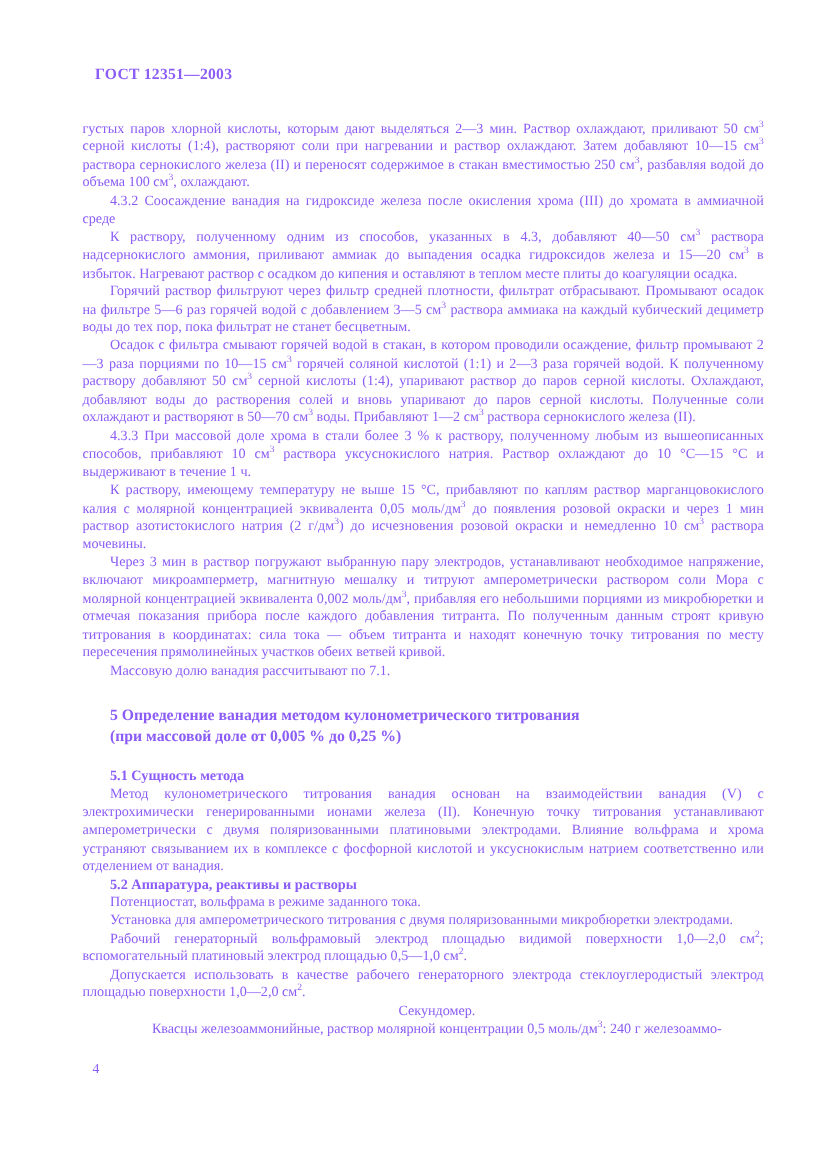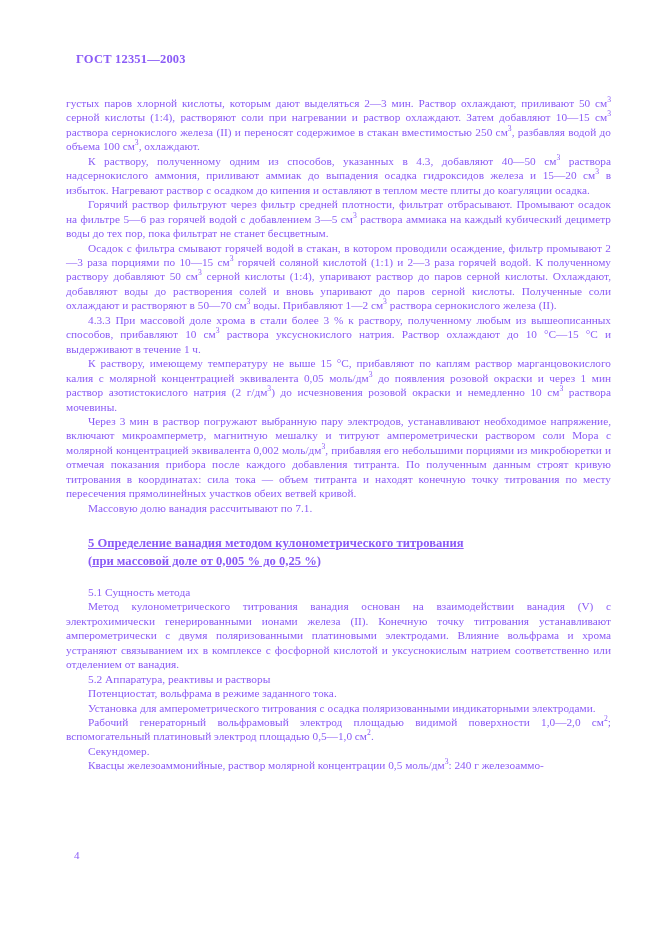--- a/index.html
+++ b/index.html
@@ -43,42 +43,41 @@
     line-height: 14.45px;
     text-align: justify;
     text-indent: 22px;
     hyphens: manual;
     -webkit-hyphens: manual;
   }
   p.body-par.noindent {
     text-indent: 0;
   }
   p.body-par.last-left {
-    text-align: left;
+    text-align: center;
   }
   h2.sec-title {
     margin: 0;
     padding: 0;
     font-size: 12.6px;
     line-height: 17.4px;
     font-weight: bold;
     text-align: left;
     text-indent: 22px;
   }
   .sec-title-block {
     margin-top: 20px;
     margin-bottom: 15px;
-    text-decoration: underline;
   }
   h3.subsec-title {
     margin: 0;
     padding: 0;
     font-size: 11.4px;
     line-height: 14.45px;
-    font-weight: normal;
+    font-weight: bold;
     text-align: left;
     text-indent: 22px;
   }
   sup {
     font-size: 0.68em;
     vertical-align: super;
     line-height: 0;
   }
   .page-number {
     position: absolute;
@@ -91,20 +90,21 @@
 <body>
 
 <div class="page">
 
   <div class="page-header">ГОСТ 12351—2003</div>
 
   <div class="content">
 
     <p class="body-par noindent">густых паров хлорной кислоты, которым дают выделяться 2—3 мин. Раствор охлаждают, приливают 50 см<sup>3</sup> серной кислоты (1:4), растворяют соли при нагревании и раствор охлаждают. Затем добавляют 10—15 см<sup>3</sup> раствора сернокислого железа (II) и переносят содержимое в стакан вместимостью 250 см<sup>3</sup>, разбавляя водой до объема 100 см<sup>3</sup>, охлаждают.</p>
 
+    <p class="body-par">4.3.2  Соосаждение ванадия на гидроксиде железа после окисления хрома (III) до хромата в аммиачной среде</p>
 
     <p class="body-par">К раствору, полученному одним из способов, указанных в 4.3, добавляют 40—50 см<sup>3</sup> раствора надсернокислого аммония, приливают аммиак до выпадения осадка гидроксидов железа и 15—20 см<sup>3</sup> в избыток. Нагревают раствор с осадком до кипения и оставляют в теплом месте плиты до коагуляции осадка.</p>
 
     <p class="body-par">Горячий раствор фильтруют через фильтр средней плотности, фильтрат отбрасывают. Промывают осадок на фильтре 5—6 раз горячей водой с добавлением 3—5 см<sup>3</sup> раствора аммиака на каждый кубический дециметр воды до тех пор, пока фильтрат не станет бесцветным.</p>
 
     <p class="body-par">Осадок с фильтра смывают горячей водой в стакан, в котором проводили осаждение, фильтр промывают 2—3 раза порциями по 10—15 см<sup>3</sup> горячей соляной кислотой (1:1) и 2—3 раза горячей водой. К полученному раствору добавляют 50 см<sup>3</sup> серной кислоты (1:4), упаривают раствор до паров серной кислоты. Охлаждают, добавляют воды до растворения солей и вновь упаривают до паров серной кислоты. Полученные соли охлаждают и растворяют в 50—70 см<sup>3</sup> воды. Прибавляют 1—2 см<sup>3</sup> раствора сернокислого железа (II).</p>
 
     <p class="body-par">4.3.3  При массовой доле хрома в стали более 3 % к раствору, полученному любым из вышеописанных способов, прибавляют 10 см<sup>3</sup> раствора уксуснокислого натрия. Раствор охлаждают до 10 °С—15 °С и выдерживают в течение 1 ч.</p>
 
     <p class="body-par">К раствору, имеющему температуру не выше 15 °С, прибавляют по каплям раствор марганцовокислого калия с молярной концентрацией эквивалента 0,05 моль/дм<sup>3</sup> до появления розовой окраски и через 1 мин раствор азотистокислого натрия (2 г/дм<sup>3</sup>) до исчезновения розовой окраски и немедленно 10 см<sup>3</sup> раствора мочевины.</p>
@@ -119,24 +119,25 @@
     </div>
 
     <h3 class="subsec-title">5.1  Сущность метода</h3>
 
     <p class="body-par">Метод кулонометрического титрования ванадия основан на взаимодействии ванадия (V) с электрохимически генерированными ионами железа (II). Конечную точку титрования устанавливают амперометрически с двумя поляризованными платиновыми электродами. Влияние вольфрама и хрома устраняют связыванием их в комплексе с фосфорной кислотой и уксуснокислым натрием соответственно или отделением от ванадия.</p>
 
     <h3 class="subsec-title">5.2  Аппаратура, реактивы и растворы</h3>
 
     <p class="body-par">Потенциостат, вольфрама в режиме заданного тока.</p>
 
-    <p class="body-par">Установка для амперометрического титрования с осадка поляризованными индикаторными электродами.</p>
+    <p class="body-par">Установка для амперометрического титрования с двумя поляризованными микробюретки электродами.</p>
 
     <p class="body-par">Рабочий генераторный вольфрамовый электрод площадью видимой поверхности 1,0—2,0 см<sup>2</sup>; вспомогательный платиновый электрод площадью 0,5—1,0 см<sup>2</sup>.</p>
 
+    <p class="body-par">Допускается использовать в качестве рабочего генераторного электрода стеклоуглеродистый электрод площадью поверхности 1,0—2,0 см<sup>2</sup>.</p>
 
 
     <p class="body-par last-left">Секундомер.</p>
 
 
     <p class="body-par last-left">Квасцы железоаммонийные, раствор молярной концентрации 0,5 моль/дм<sup>3</sup>: 240 г железоаммо-</p>
 
   </div>
 
   <div class="page-number">4</div>

